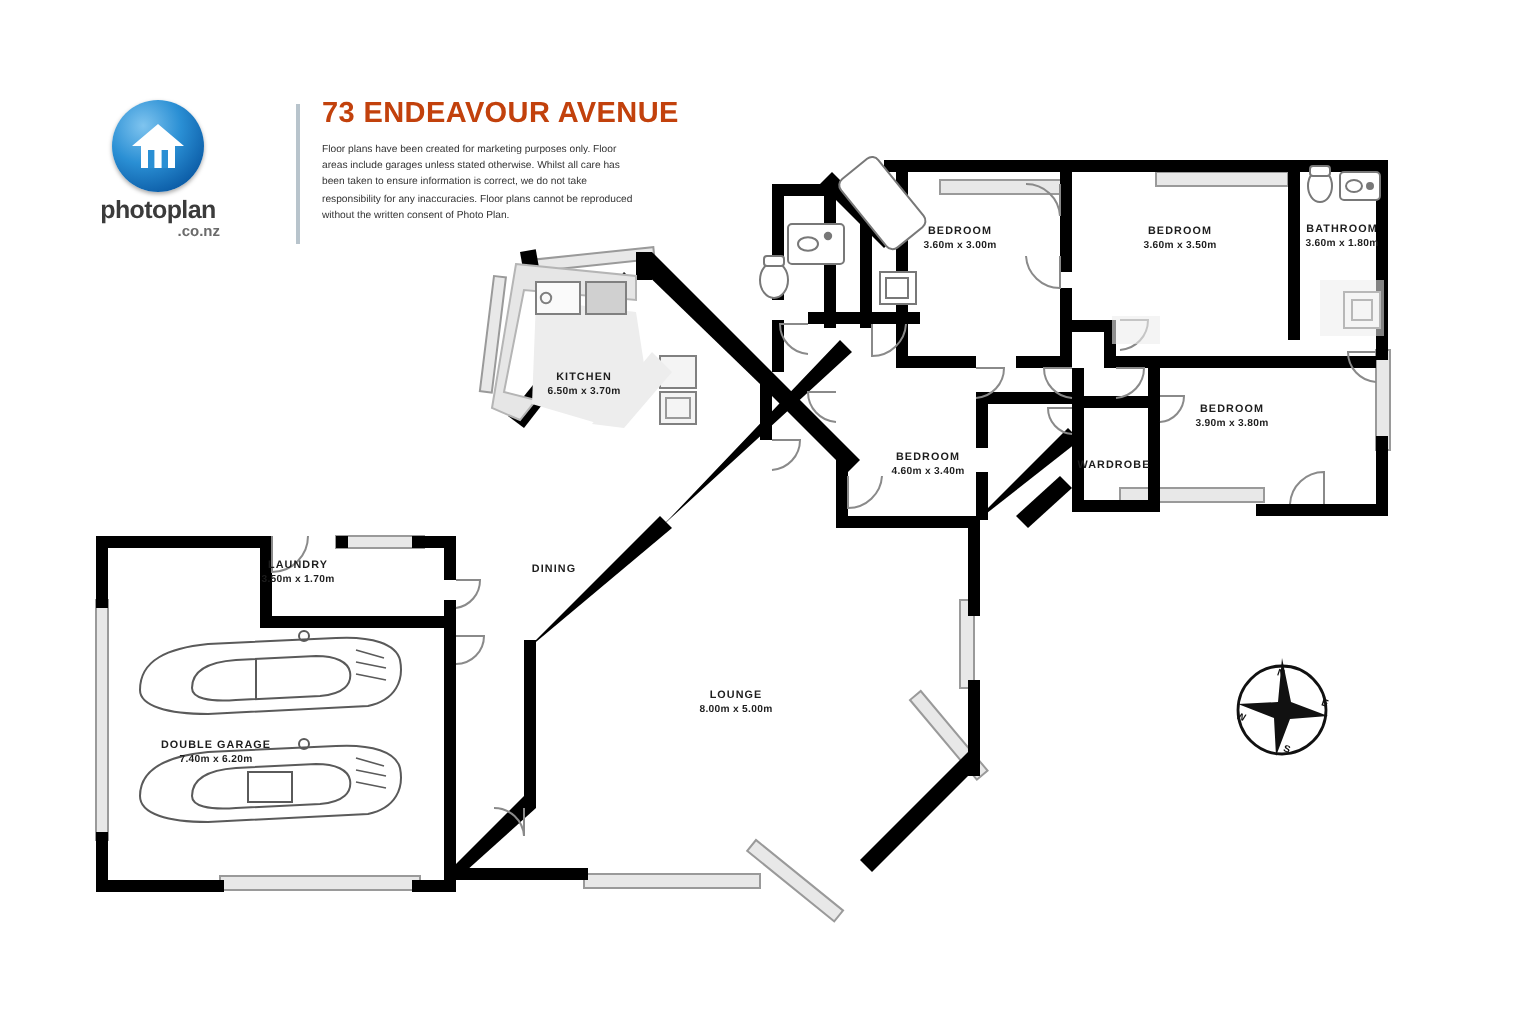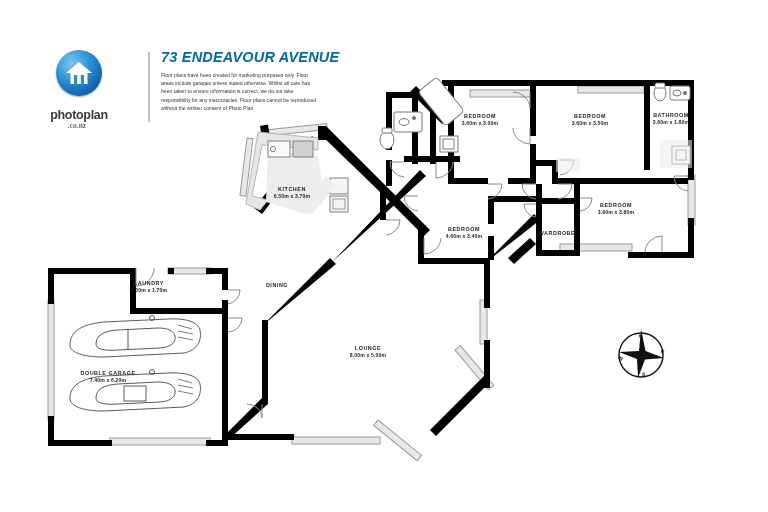--- a/index.html
+++ b/index.html
@@ -15,26 +15,26 @@
   
   #header{position:absolute;left:44px;top:50px;width:300px;height:80px;}
   #logo-wrap{position:absolute;left:0;top:0;width:70px;height:72px;text-align:center;}
   #logo-circle{
     width:46px;height:46px;border-radius:50%;margin:0 auto;
     background:radial-gradient(circle at 34% 28%, #7fc4ef 0%, #2a8fd4 42%, #0d5ea8 78%, #063f75 100%);
     box-shadow:0 1px 2px rgba(0,0,0,.35);
     position:relative;
   }
   #logo-circle svg{position:absolute;left:9px;top:10px;}
-  #logo-text{margin-top:13px;font-size:12.5px;font-weight:bold;color:#4a4a4a;letter-spacing:-.3px;line-height:1;}
+  #logo-text{margin-top:3px;font-size:12.5px;font-weight:bold;color:#4a4a4a;letter-spacing:-.3px;line-height:1;}
   #logo-text .ph{color:#3b3b3b;}
-  #logo-sub{font-size:7.5px;font-weight:bold;color:#6b6b6b;text-align:center;padding-right:4px;line-height:1.1;font-family:Liberation Serif, serif;}
+  #logo-sub{font-size:7.5px;font-weight:bold;color:#6b6b6b;text-align:right;padding-right:4px;line-height:1.1;}
   #hdr-divider{position:absolute;left:104px;top:2px;width:2px;height:70px;background:#b8c4cc;}
   #hdr-body{position:absolute;left:117px;top:0;width:180px;}
-  #plan-title{font-size:14.5px;font-weight:bold;color:#0369a1;letter-spacing:.2px;line-height:1.1;white-space:nowrap;font-style:italic;}
+  #plan-title{font-size:14.5px;font-weight:bold;color:#c2410c;letter-spacing:.2px;line-height:1.1;white-space:nowrap;}
   #plan-subtitle{font-size:8.6px;font-weight:bold;color:#1a1a1a;margin-top:3px;letter-spacing:.05px;white-space:nowrap;}
   #plan-disclaimer{font-size:5.1px;color:#333;line-height:1.62;margin-top:5px;width:158px;text-align:left;}
 
   
   #plan-canvas{position:absolute;left:0;top:0;width:768px;height:512px;}
   #plan-canvas svg{display:block;}
 
   
   .rlabel{position:absolute;text-align:center;color:#1d1d1d;white-space:nowrap;}
   .rlabel .rname{font-size:5.4px;font-weight:bold;letter-spacing:.55px;line-height:1.25;}

